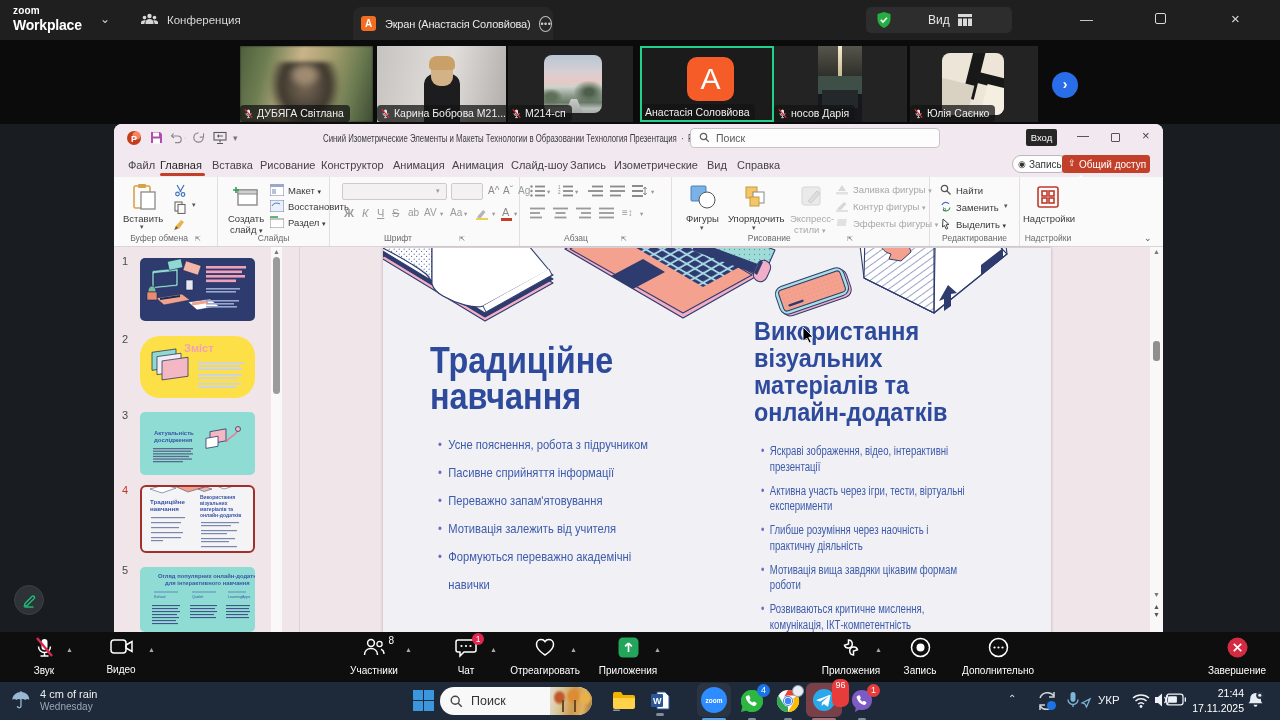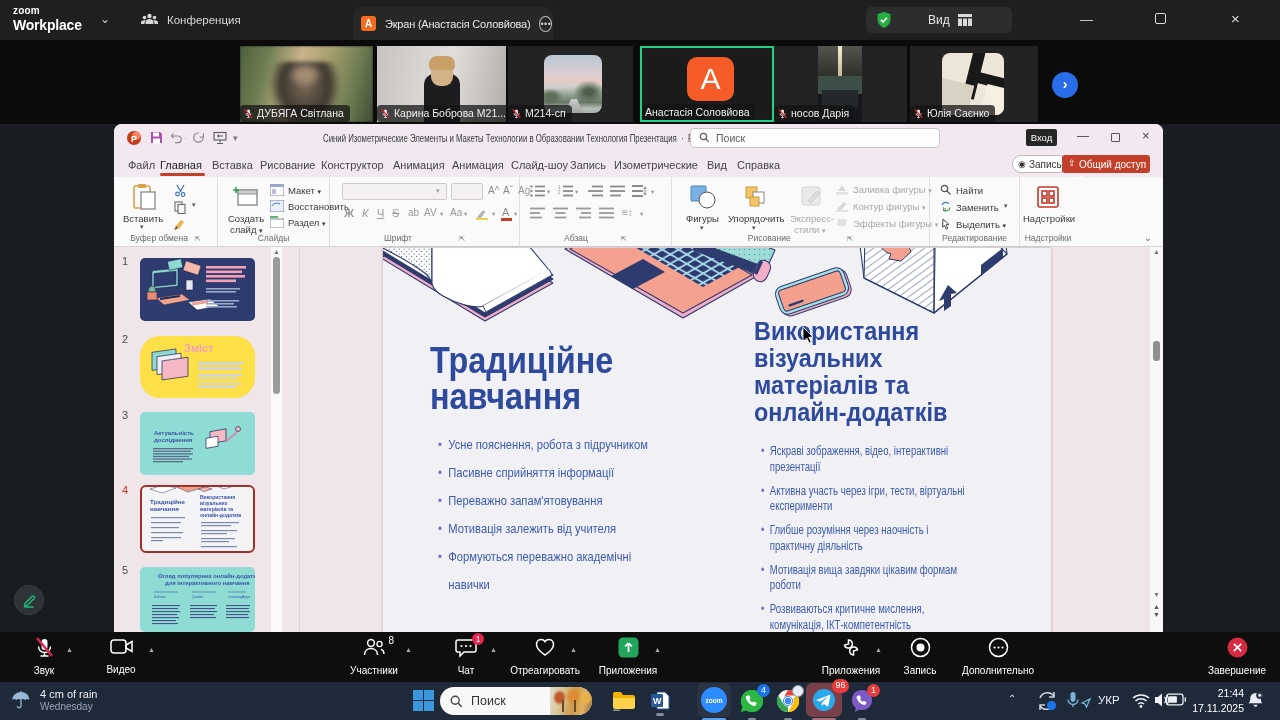--- a/index.html
+++ b/index.html
@@ -877,21 +877,21 @@
           <circle cx="12" cy="12" r="3.2" fill="#4285f4"></circle>
         </svg>
       <div style="position:absolute;right:-4px;top:-4px;width:12px;height:12px;border-radius:50%;background:#e8eef5;border:1px solid #99a;"></div>
       <div style="position:absolute;left:8px;top:29px;width:8px;height:2.5px;background:#7f8c9a;border-radius:2px;"></div>
     </div>
     <div class="abs" style="left:806px;top:1px;width:36px;height:34px;background:#7a4048;border-radius:6px;">
       <svg style="position:absolute;left:6px;top:5px;" width="24" height="24" viewBox="0 0 24 24">
           <circle cx="12" cy="12" r="11" fill="#29a9eb"></circle>
           <path d="M5 11.8l12.5-4.9c.6-.2 1.1.1.9.9l-2.1 10c-.2.7-.6.9-1.2.5l-3.2-2.4-1.6 1.5c-.2.2-.3.3-.6.3l.2-3.2 6-5.4c.3-.2-.1-.4-.4-.2l-7.4 4.7-3.2-1c-.7-.2-.7-.7.1-.8z" fill="#fff"></path>
         </svg>
-      <span style="position:absolute;right:-7px;top:-4px;background:#e83c3c;color:#fff;font-size:9px;min-width:17px;height:14px;border-radius:7px;line-height:13px;text-align:center;">96</span>
+      <span style="position:absolute;right:-7px;top:-4px;background:#e83c3c;color:#fff;font-size:9px;min-width:17px;height:28px;border-radius:7px;line-height:13px;text-align:center;">96</span>
       <div style="position:absolute;left:6px;top:35px;width:24px;height:2.5px;background:#a87078;border-radius:2px;"></div>
     </div>
     <div class="abs" style="left:850px;top:7px;width:24px;height:24px;">
       <svg width="24" height="24" viewBox="0 0 24 24">
           <path d="M12 1C6 1 2 5 2 11c0 3.4 1.4 6 3.7 7.8L5 23l4-2.3c1 .2 2 .3 3 .3 6 0 10-4 10-10S18 1 12 1z" fill="#7c5bc4"></path>
           <path d="M8.5 6.5c.5-.3 1-.2 1.3.3l.9 1.5c.3.5.1 1-.2 1.3l-.5.5c.5 1.2 1.5 2.2 2.7 2.7l.5-.5c.4-.4.9-.5 1.3-.2l1.5.9c.5.3.6.8.3 1.3l-.6 1c-.4.6-1 .9-1.7.7-3.6-.9-6.4-3.7-7.3-7.3-.2-.7.1-1.3.7-1.7z" fill="#fff"></path>
         </svg>
       <span style="position:absolute;right:-6px;top:-5px;background:#e83c3c;color:#fff;font-size:9px;min-width:13px;height:13px;border-radius:7px;line-height:13px;text-align:center;">1</span>
       <div style="position:absolute;left:8px;top:29px;width:8px;height:2.5px;background:#7f8c9a;border-radius:2px;"></div>
     </div>

